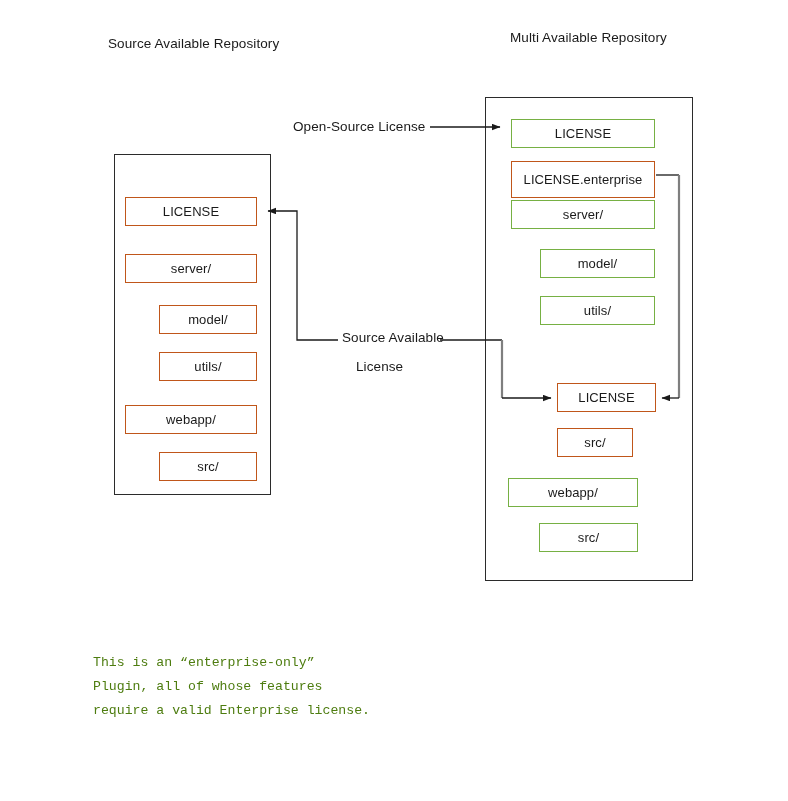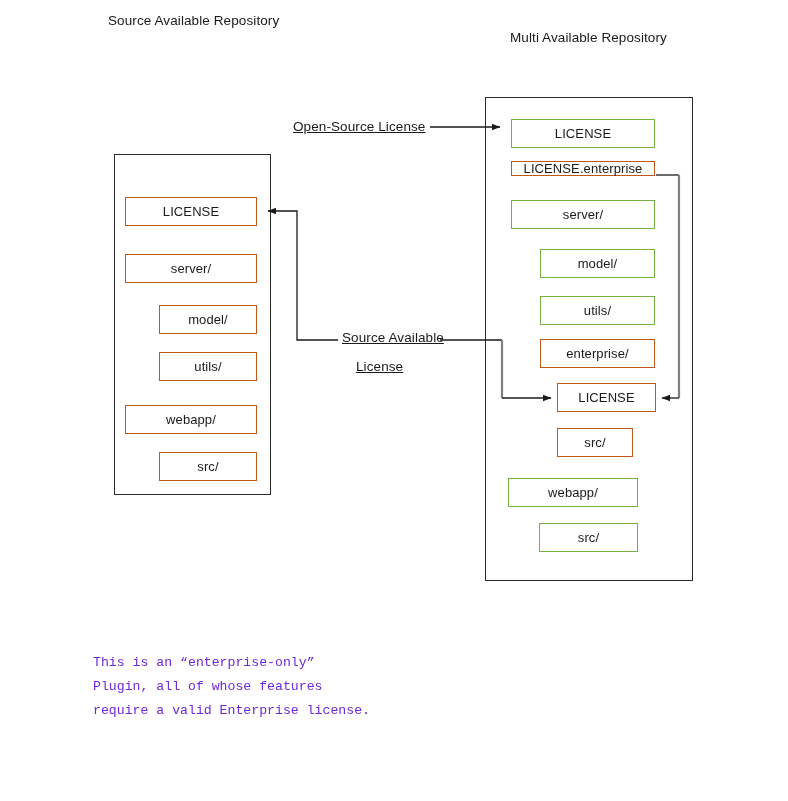--- a/index.html
+++ b/index.html
@@ -47,45 +47,44 @@
   }
   .file-box.green {
     border-color: #76b043;
   }
   .conn-label {
     position: absolute;
     font-size: 13.5px;
     color: #1a1a1a;
     white-space: nowrap;
     letter-spacing: 0.1px;
-    text-decoration: underline;
   }
   .caption {
     position: absolute;
     font-family: "Liberation Mono", "DejaVu Sans Mono", monospace;
     font-size: 13.2px;
     line-height: 24px;
-    color: #6d28d9;
+    color: #4d7c0f;
     white-space: pre-line;
     letter-spacing: 0px;
   }
   svg.wires {
     position: absolute;
     left: 0; top: 0;
     width: 788px;
     height: 801px;
     pointer-events: none;
   }
 </style>
 </head>
 <body>
 
 <div id="canvas">
 
-  <div class="repo-title" style="left:108px; top:13px;">Source Available Repository</div>
+  <div class="repo-title" style="left:108px; top:36px;">Source Available Repository</div>
 
   <div class="repo-title" style="left:510px; top:30px;">Multi Available Repository</div>
 
   <div class="repo-frame" style="left:114px; top:154px; width:157px; height:341px;"></div>
 
   <div class="file-box" style="left:125px; top:197px; width:132px; height:29px;">LICENSE</div>
 
   <div class="file-box" style="left:125px; top:254px; width:132px; height:29px;">server/</div>
 
   <div class="file-box" style="left:159px; top:305px; width:98px; height:29px;">model/</div>
@@ -93,29 +92,28 @@
   <div class="file-box" style="left:159px; top:352px; width:98px; height:29px;">utils/</div>
 
   <div class="file-box" style="left:125px; top:405px; width:132px; height:29px;">webapp/</div>
 
   <div class="file-box" style="left:159px; top:452px; width:98px; height:29px;">src/</div>
 
   <div class="repo-frame" style="left:485px; top:97px; width:208px; height:484px;"></div>
 
   <div class="file-box green" style="left:511px; top:119px; width:144px; height:29px;">LICENSE</div>
 
-  <div class="file-box" style="left:511px; top:161px; width:144px; height:15px;">LICENSE.enterprise</div>
+  <div class="file-box" style="left:511px; top:161px; width:144px; height:37px;">LICENSE.enterprise</div>
 
   <div class="file-box green" style="left:511px; top:200px; width:144px; height:29px;">server/</div>
 
   <div class="file-box green" style="left:540px; top:249px; width:115px; height:29px;">model/</div>
 
   <div class="file-box green" style="left:540px; top:296px; width:115px; height:29px;">utils/</div>
 
-  <div class="file-box" style="left:540px; top:339px; width:115px; height:29px;">enterprise/</div>
 
   <div class="file-box" style="left:557px; top:383px; width:99px; height:29px;">LICENSE</div>
 
   <div class="file-box" style="left:557px; top:428px; width:76px; height:29px;">src/</div>
 
   <div class="file-box green" style="left:508px; top:478px; width:130px; height:29px;">webapp/</div>
 
   <div class="file-box green" style="left:539px; top:523px; width:99px; height:29px;">src/</div>
 
   <svg class="wires" viewBox="0 0 788 801">

